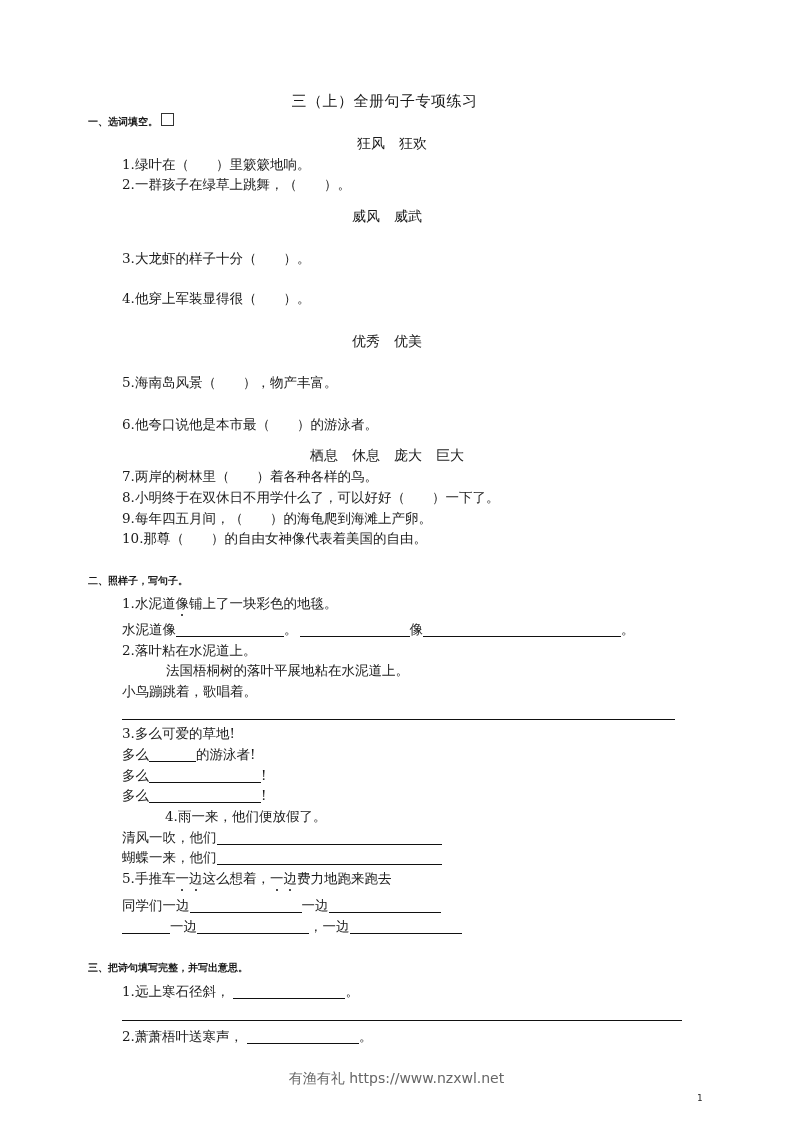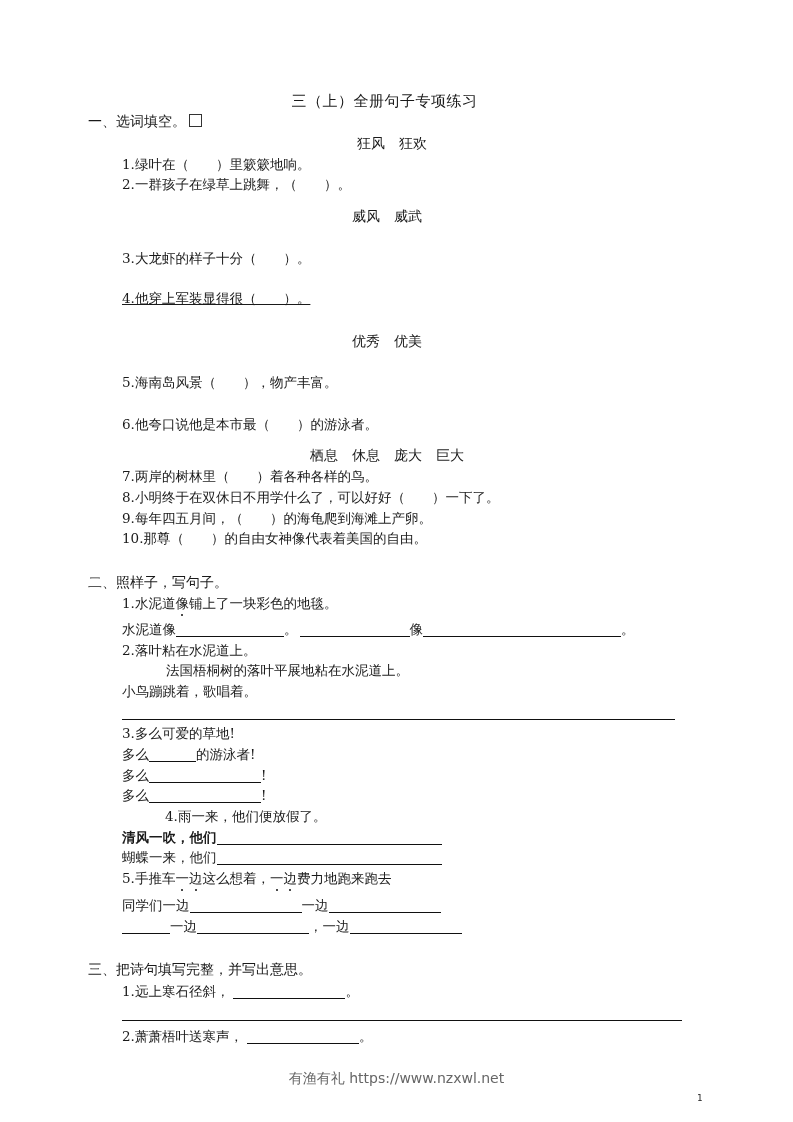--- a/index.html
+++ b/index.html
@@ -3,21 +3,21 @@
   <meta charset="utf-8">
   <style>
     html, body { margin: 0; padding: 0; background: #ffffff; }
     body {
       width: 793px; height: 1122px; position: relative; overflow: hidden;
       font-family: "DejaVu Serif", "Liberation Serif", serif;
       color: #1a1a1a;
     }
     .abs { position: absolute; white-space: nowrap; }
     .title { font-size: 15px; left: 0; width: 769px; text-align: center; top: 92px; letter-spacing: 0.5px; }
-    .sec { font-family: "DejaVu Sans", "Liberation Sans", sans-serif; font-weight: normal; font-size: 14px; left: 88px; }
+    .sec { font-family: "DejaVu Sans", "Liberation Sans", sans-serif; font-weight: bold; font-size: 10px; left: 88px; }
     .line { font-size: 13.5px; left: 122px; }
     .words { font-size: 14px; }
     .checkbox { display: inline-block; width: 11px; height: 11px; border: 1px solid #333; vertical-align: -1px; margin-left: 3px; }
     .blank { display: inline-block; border-bottom: 1px solid #111; height: 14px; vertical-align: -3px; }
     .hr { position: absolute; border-top: 1px solid #111; height: 0; }
     .dot { position: relative; }
     .dot::after { content: ""; position: absolute; left: 50%; bottom: -5px; width: 2px; height: 2px; background: #111; border-radius: 50%; transform: translateX(-50%); }
     .footer { font-family: "DejaVu Sans", "Liberation Sans", sans-serif; font-size: 14px; color: #666; left: 0; width: 793px; text-align: center; top: 1070px; }
     .pagenum { font-family: "DejaVu Sans Mono", "Liberation Mono", monospace; font-size: 9px; color: #222; left: 697px; top: 1093px; }
   </style>
@@ -29,21 +29,21 @@
 <div class="abs sec" style="top:113px;">
   <span>一、选词填空。</span><span class="checkbox"></span>
 </div>
 
 <div class="abs words" style="left:357px; top:135px;">狂风　狂欢</div>
 <div class="abs line" style="top:156px;">1.绿叶在（　　）里簌簌地响。</div>
 <div class="abs line" style="top:176px;">2.一群孩子在绿草上跳舞，（　　）。</div>
 
 <div class="abs words" style="left:352px; top:208px;text-align:right;">威风　威武</div>
 <div class="abs line" style="top:250px;">3.大龙虾的样子十分（　　）。</div>
-<div class="abs line" style="top:290px;text-decoration:underline;">4.他穿上军装显得很（　　）。</div>
+<div class="abs line" style="top:290px;">4.他穿上军装显得很（　　）。</div>
 
 <div class="abs words" style="left:352px; top:333px;">优秀　优美</div>
 <div class="abs line" style="top:374px;">5.海南岛风景（　　），物产丰富。</div>
 <div class="abs line" style="top:416px;">6.他夸口说他是本市最（　　）的游泳者。</div>
 
 <div class="abs words" style="left:310px; top:447px;">栖息　休息　庞大　巨大</div>
 <div class="abs line" style="top:468px;">7.两岸的树林里（　　）着各种各样的鸟。</div>
 <div class="abs line" style="top:489px;">8.小明终于在双休日不用学什么了，可以好好（　　）一下了。</div>
 <div class="abs line" style="top:510px;">9.每年四五月间，（　　）的海龟爬到海滩上产卵。</div>
 <div class="abs line" style="top:530px;">10.那尊（　　）的自由女神像代表着美国的自由。</div>
@@ -67,21 +67,21 @@
   <span>多么</span><span class="blank" style="width:47px;"></span><span>的游泳者!</span>
 </div>
 <div class="abs line" style="top:767px;">
   <span>多么</span><span class="blank" style="width:112px;"></span><span>!</span>
 </div>
 <div class="abs line" style="top:787px;">
   <span>多么</span><span class="blank" style="width:112px;"></span><span>!</span>
 </div>
 
 <div class="abs line" style="top:808px;margin-left:43px;">4.雨一来，他们便放假了。</div>
-<div class="abs line" style="top:829px;font-weight:bold;">
+<div class="abs line" style="top:829px;">
   <span>清风一吹，他们</span><span class="blank" style="width:225px;"></span>
 </div>
 <div class="abs line" style="top:849px;">
   <span>蝴蝶一来，他们</span><span class="blank" style="width:225px;"></span>
 </div>
 
 <div class="abs line" style="top:870px;">
   <span>5.手推车</span><span class="dot">一</span><span class="dot">边</span><span>这么想着，</span><span class="dot">一</span><span class="dot">边</span><span>费力地跑来跑去</span>
 </div>
 <div class="abs line" style="top:897px;">

